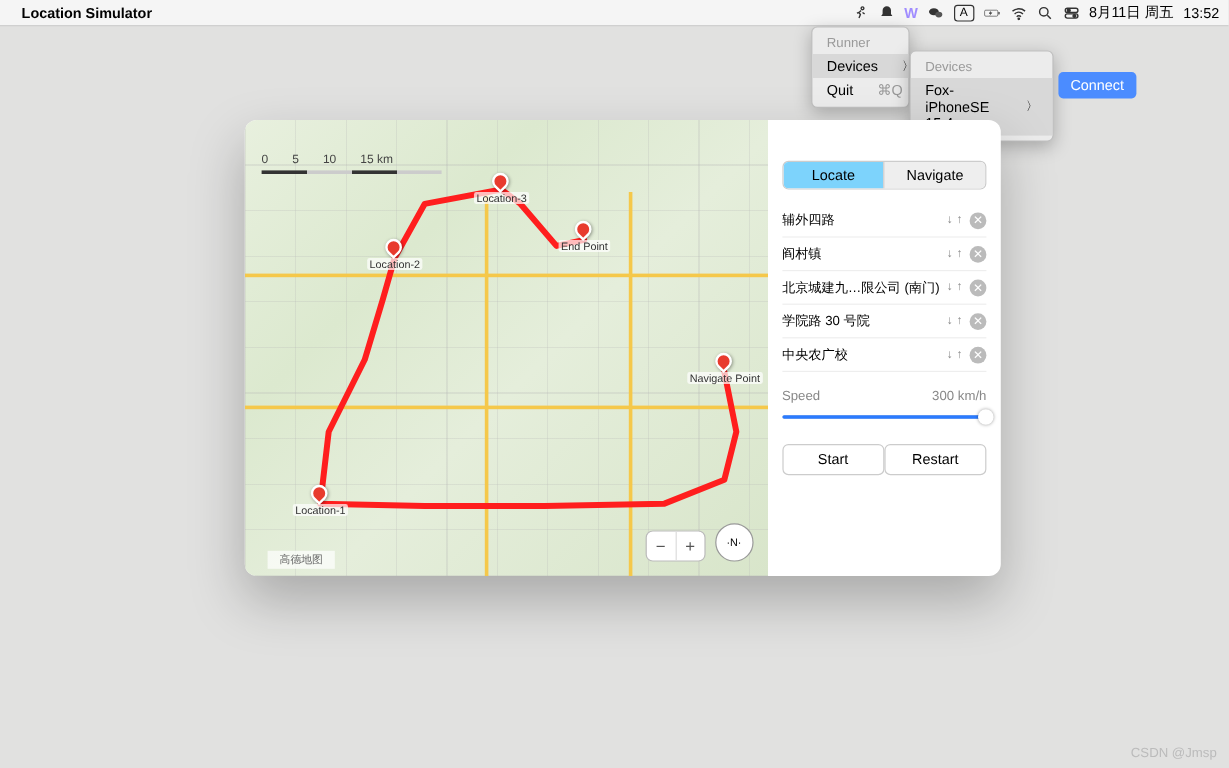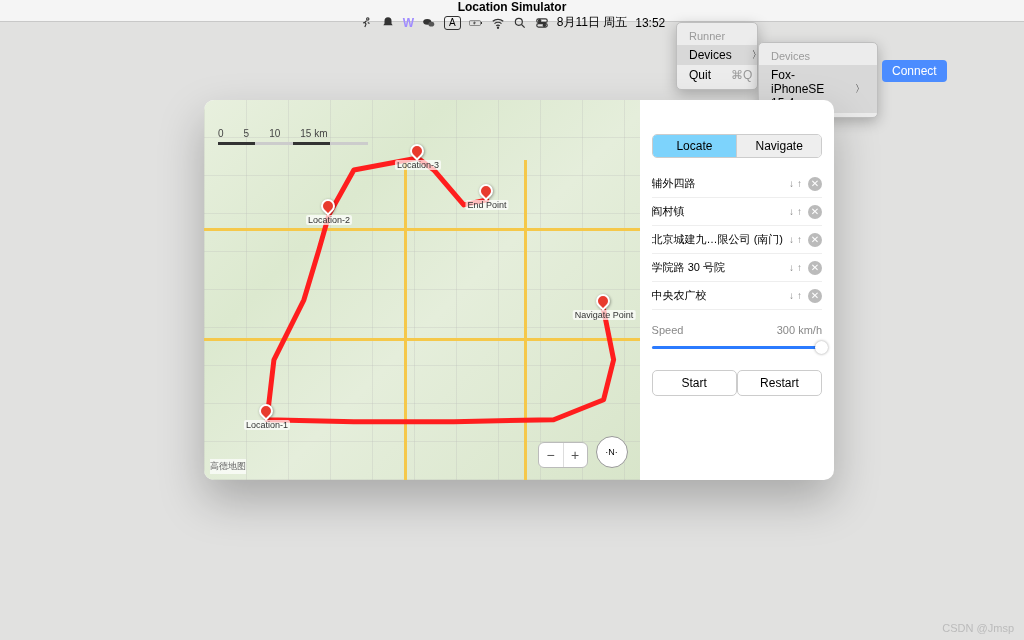--- a/index.html
+++ b/index.html
@@ -1,19 +1,19 @@
 <!DOCTYPE html>
 <html><head>
 <meta charset="utf-8">
 <style>
 * { margin: 0; padding: 0; box-sizing: border-box; font-family: -apple-system, "Helvetica Neue", Arial, sans-serif; }
 body { width: 1024px; height: 640px; background: #e1e1e0; overflow: hidden; position: relative; }
 
 
-.menubar { height: 22px; background: #f5f5f5; border-bottom: 1px solid #c8c8c8; display: flex; align-items: center; padding: 0 8px; font-size: 12px; flex-direction: column; }
+.menubar { height: 22px; background: #f5f5f5; border-bottom: 1px solid #c8c8c8; display: flex; align-items: center; padding: 0 8px; font-size: 12px; }
 .menubar .apple { font-size: 14px; margin-right: 10px; }
 .menubar .app-name { font-weight: 600; }
 .menubar .spacer { flex: 1; }
 .menubar .right { display: flex; align-items: center; gap: 8px; font-size: 12px; }
 .menubar .ri { display: flex; align-items: center; }
 .menubar .a-box { border: 1px solid #333; border-radius: 3px; padding: 0 4px; font-size: 10px; line-height: 12px; }
 .menubar svg { width: 14px; height: 14px; }
 
 
 .menu { position: absolute; background: #ececec; border: 1px solid #bfbfbf; border-radius: 5px; box-shadow: 0 4px 14px rgba(0,0,0,.25); font-size: 12px; padding: 4px 0; }
@@ -42,21 +42,21 @@
 .map .scale .bar { position:absolute; top:14px; left:0; width:150px; height:3px; background:linear-gradient(90deg,#333 0 25%,#ccc 25% 50%,#333 50% 75%,#ccc 75% 100%); }
 .route { position:absolute; inset:0; }
 .pin { position:absolute; width:16px; height:16px; transform: translate(-50%,-100%); }
 .pin .dot { width:14px; height:14px; background:#e83b2e; border:2px solid #fff; border-radius:50% 50% 50% 0; transform: rotate(-45deg); box-shadow:0 1px 3px rgba(0,0,0,.4); }
 .pin .lbl { position:absolute; top:16px; left:50%; transform:translateX(-50%); font-size:9px; white-space:nowrap; color:#333; background:rgba(255,255,255,.7); padding:0 2px; border-radius:2px; }
 
 .compass { position:absolute; bottom:12px; right:12px; width:32px; height:32px; border:1px solid #999; border-radius:50%; background:#fff; display:flex; align-items:center; justify-content:center; font-size:9px; }
 .zoomc { position:absolute; bottom:12px; right:52px; background:#fff; border:1px solid #bbb; border-radius:6px; display:flex; }
 .zoomc span { width:24px; height:24px; display:flex; align-items:center; justify-content:center; font-size:14px; color:#555; }
 .zoomc span+span { border-left:1px solid #ddd; }
-.credit { position:absolute; bottom:6px; left:6px; font-size:9px; background:rgba(255,255,255,.7); padding:1px 0; color:#666; }
+.credit { position:absolute; bottom:6px; left:19px; font-size:9px; background:rgba(255,255,255,.7); padding:1px 10px; color:#666; }
 
 
 .panel { flex:1; padding:34px 12px 12px 12px; font-size:12px; display:flex; flex-direction:column; }
 .seg { display:flex; border:1px solid #ccc; border-radius:5px; overflow:hidden; margin-bottom:12px; }
 .seg div { flex:1; text-align:center; padding:4px 0; background:#7dd3fc; }
 .seg div.act { background:#eee; }
 .seg div+div { border-left:1px solid #ccc; }
 
 .loc-row { display:flex; align-items:center; justify-content:space-between; padding:6px 0; border-bottom:1px solid #eee; gap:6px; }
 .loc-row .nm { flex:1; font-size:11px; white-space:nowrap; overflow:hidden; text-overflow:ellipsis; }

